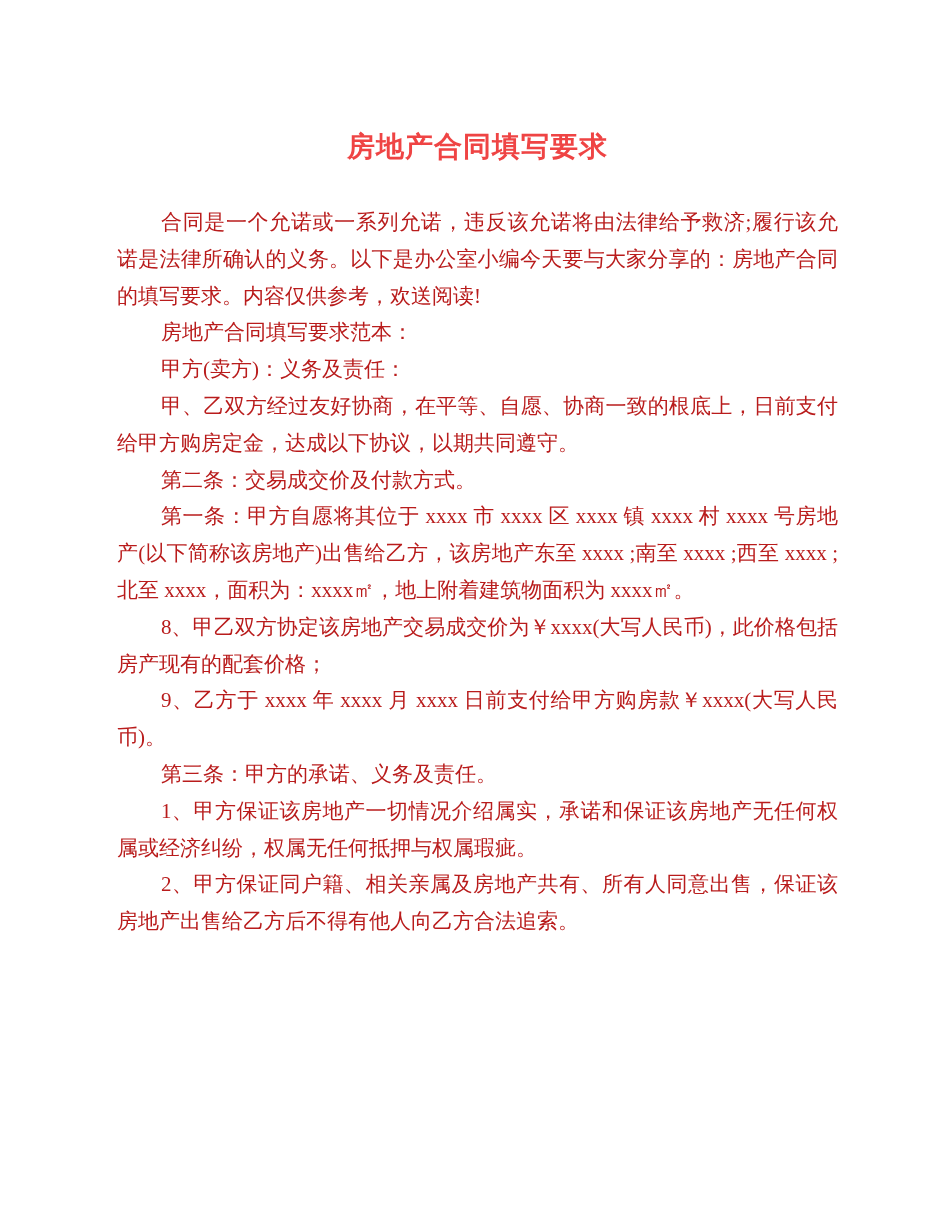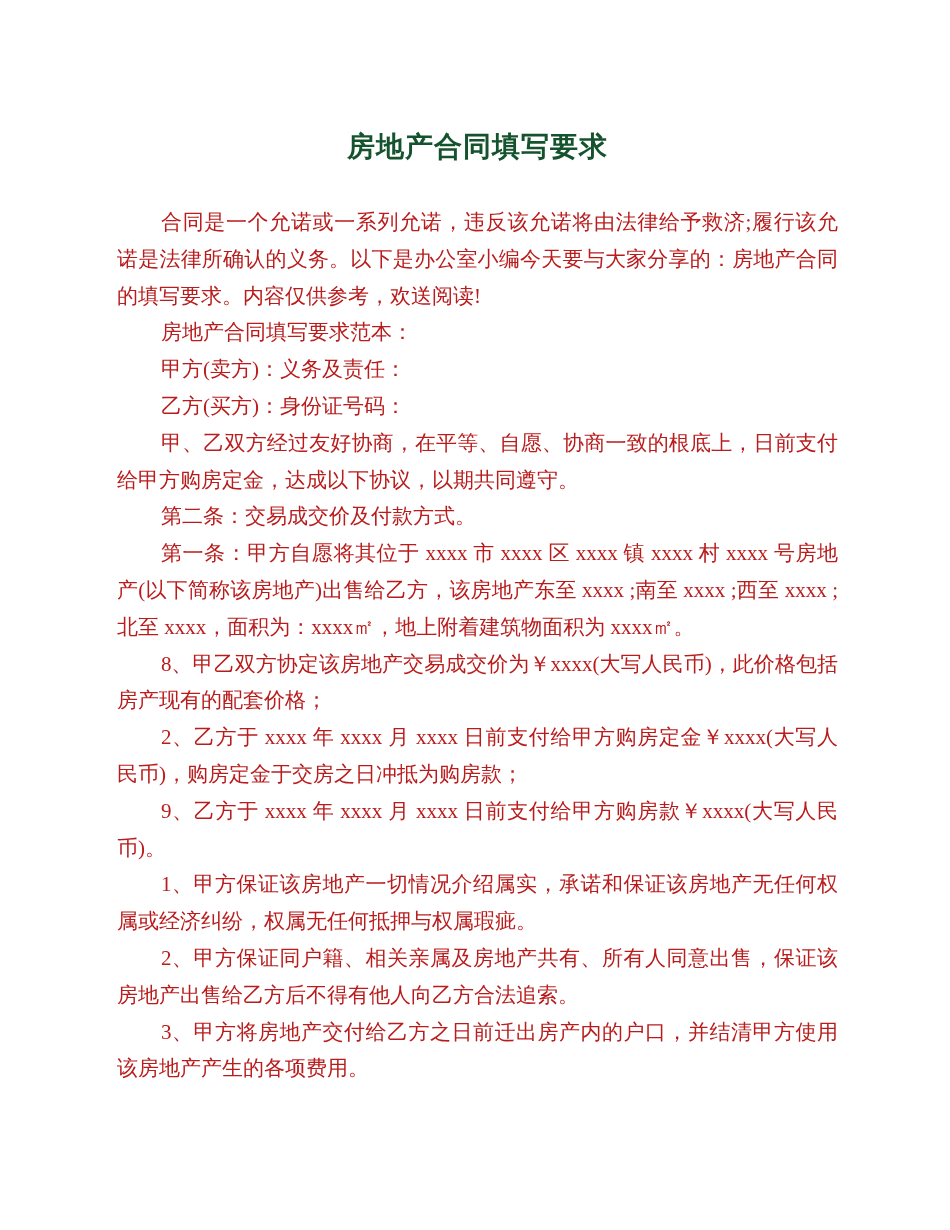--- a/index.html
+++ b/index.html
@@ -14,21 +14,21 @@
     height: 1230px;
     background: #ffffff;
     padding: 130px 112px 0 117px;
     overflow: hidden;
   }
   .doc-title {
     font-size: 28px;
     line-height: 34px;
     font-weight: bold;
     text-align: center;
-    color: #14532d;
+    color: #ef4444;
     letter-spacing: 1px;
     margin-bottom: 40px;
   }
   .doc-body {
     color: #1c1c1c;
   }
   .para {
     font-size: 21px;
     line-height: 36.8px;
     text-indent: 44px;
@@ -40,24 +40,22 @@
 </head>
 <body>
 
 <div class="page">
   <h1 class="doc-title">房地产合同填写要求</h1>
 
   <div class="doc-body">
     <p class="para">合同是一个允诺或一系列允诺，违反该允诺将由法律给予救济;履行该允诺是法律所确认的义务。以下是办公室小编今天要与大家分享的：房地产合同的填写要求。内容仅供参考，欢送阅读!</p>
     <p class="para">房地产合同填写要求范本：</p>
     <p class="para">甲方(卖方)：义务及责任：</p>
-    <p class="para">乙方(买方)：身份证号码：</p>
     <p class="para">甲、乙双方经过友好协商，在平等、自愿、协商一致的根底上，日前支付给甲方购房定金，达成以下协议，以期共同遵守。</p>
     <p class="para">第二条：交易成交价及付款方式。</p>
     <p class="para">第一条：甲方自愿将其位于 xxxx 市 xxxx 区 xxxx 镇 xxxx 村 xxxx 号房地产(以下简称该房地产)出售给乙方，该房地产东至 xxxx ;南至 xxxx ;西至 xxxx ;北至 xxxx，面积为：xxxx㎡，地上附着建筑物面积为 xxxx㎡。</p>
     <p class="para">8、甲乙双方协定该房地产交易成交价为￥xxxx(大写人民币)，此价格包括房产现有的配套价格；</p>
-    <p class="para">2、乙方于 xxxx 年 xxxx 月 xxxx 日前支付给甲方购房定金￥xxxx(大写人民币)，购房定金于交房之日冲抵为购房款；</p>
     <p class="para">9、乙方于 xxxx 年 xxxx 月 xxxx 日前支付给甲方购房款￥xxxx(大写人民币)。</p>
+    <p class="para">第三条：甲方的承诺、义务及责任。</p>
     <p class="para">1、甲方保证该房地产一切情况介绍属实，承诺和保证该房地产无任何权属或经济纠纷，权属无任何抵押与权属瑕疵。</p>
     <p class="para">2、甲方保证同户籍、相关亲属及房地产共有、所有人同意出售，保证该房地产出售给乙方后不得有他人向乙方合法追索。</p>
-    <p class="para">3、甲方将房地产交付给乙方之日前迁出房产内的户口，并结清甲方使用该房地产产生的各项费用。</p>
   </div>
 </div>
 
 </body></html>

